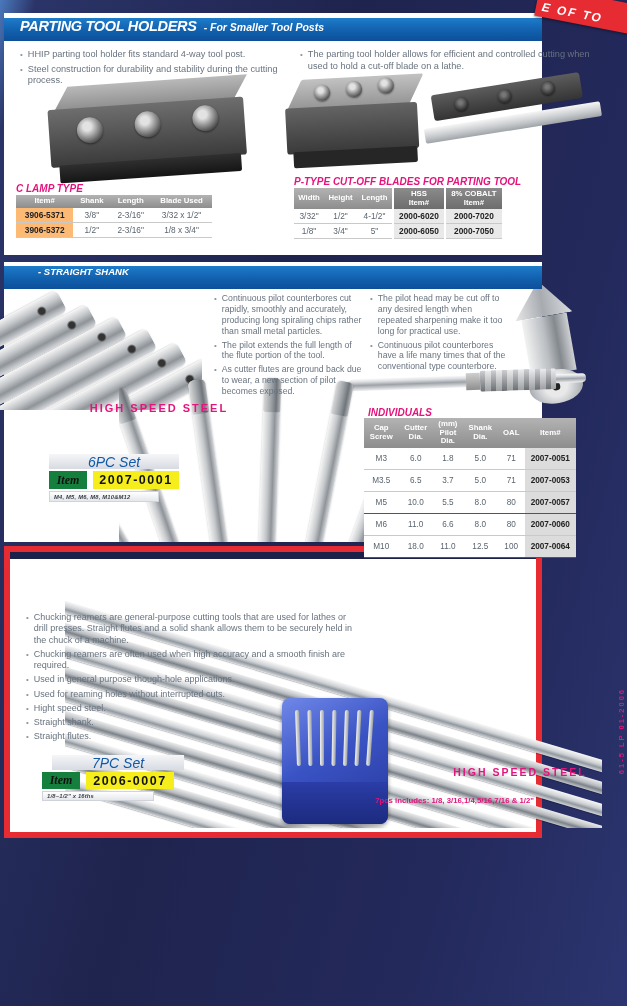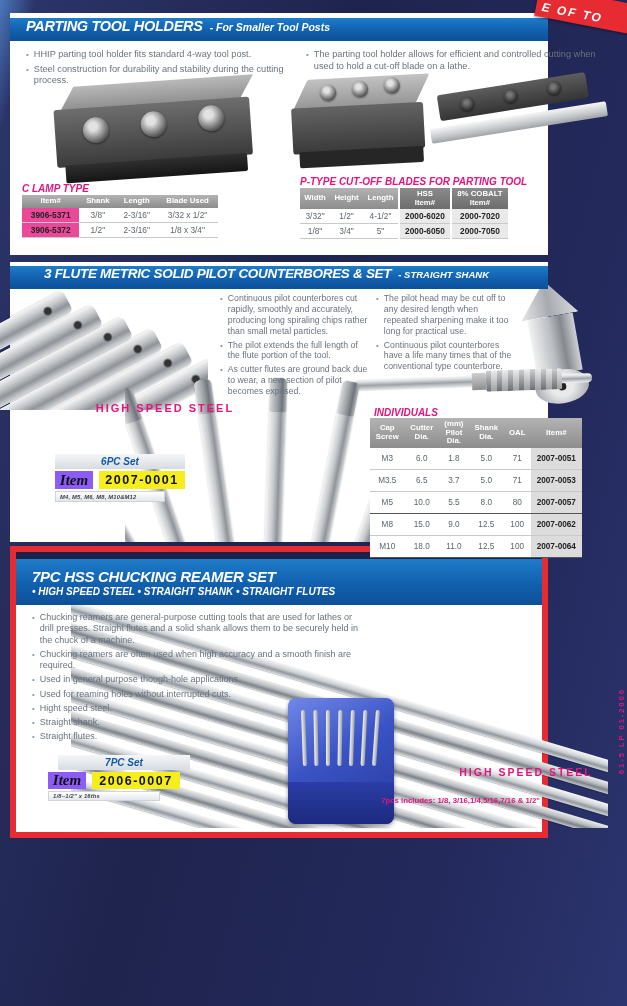--- a/index.html
+++ b/index.html
@@ -8,21 +8,21 @@
           background:linear-gradient(105deg,#4a79bd 0%,#2b3468 4%,#1f244e 40%,#23295b 75%,#2c3570 100%); }
 
   
   .ribbon { position:absolute; top:-14px; left:540px; width:170px; height:30px; background:#e62b33;
             transform:rotate(11deg); transform-origin:left top; color:#fff; font-style:italic; font-weight:bold;
             font-size:12px; display:flex; align-items:flex-end; padding:2px 0 3px 6px; letter-spacing:2px; z-index:9;
             box-shadow:0 1px 3px rgba(0,0,0,.5); }
   .edge-code { position:absolute; right:1px; top:688px; writing-mode:vertical-rl; transform:rotate(180deg);
                color:#e3147c; font-size:7.5px; font-weight:bold; letter-spacing:2px; z-index:9; }
 
-  .card { position:absolute; left:10px; width:538px; background:#fff; }
+  .card { position:absolute; left:4px; width:538px; background:#fff; }
   .card1 { top:13px; height:242px; }
   .card2 { top:262px; height:280px; }
   .card3 { top:546px; height:292px; border:6px solid #e62b33; background:#fff; }
 
   .hbar { position:absolute; left:0; right:0; background:linear-gradient(180deg,#1e7cc9 0%,#1160ae 55%,#0d4f98 100%);
           color:#fff; display:flex; align-items:baseline; gap:7px; padding-left:16px; z-index:5; }
   .card1 .hbar { top:5px; height:23px; }
   .card2 .hbar { top:4px; height:23px; padding-left:34px; }
   .htitle { font-weight:800; font-style:italic; font-size:14.5px; letter-spacing:-0.3px; white-space:nowrap; }
   .hsub   { font-weight:bold; font-style:italic; font-size:10.5px; white-space:nowrap; }
@@ -42,37 +42,37 @@
   .s3 .litxt { font-size:9px; }
 
   .mhead { position:absolute; color:#e3147c; font-weight:bold; font-style:italic; font-size:10px; z-index:5; white-space:nowrap; }
   .hss-label { position:absolute; color:#e3147c; font-weight:bold; font-size:11px; letter-spacing:2px; text-align:center; z-index:5; }
 
   .tbl { position:absolute; border-collapse:collapse; z-index:5; background:#fff; }
   .tbl th { background:linear-gradient(180deg,#b3b3b3,#8d8d8d); color:#fff; font-size:7.8px; font-weight:bold;
             padding:2px 3px; text-align:center; white-space:pre-line; line-height:1.1; }
   .tbl td { font-size:8.3px; color:#5a646e; text-align:center; padding:2px 3px; border-bottom:1px solid #c9c9c9; }
   .clamp { left:12px; top:182px; width:196px; }
-  .clamp td:first-child { background:#ec4899; color:#222; font-weight:bold; }
+  .clamp td:first-child { background:#fdba74; color:#222; font-weight:bold; }
   .ptype-head { left:290px; top:163px; }
   .ptype { left:290px; top:175px; width:208px; }
   .ptype th:nth-child(4), .ptype th:nth-child(5) { background:linear-gradient(180deg,#8b8b8b,#6d6d6d); border-left:2px solid #fff; }
   .ptype td:nth-child(4), .ptype td:nth-child(5) { background:#e9e9e9; color:#222; font-weight:bold; border-left:2px solid #fff; }
   .clamp-head { left:12px; top:170px; }
   .indiv-head { left:364px; top:145px; }
   .indiv { left:360px; top:156px; width:212px; }
   .indiv td { font-size:8.2px; padding:6px 2px; }
   .indiv td:last-child { background:#dcdcdc; color:#222; font-weight:bold; }
   .indiv tbody tr:nth-child(3) td, .indiv tbody tr:nth-child(5) td { border-bottom:1.5px solid #555; }
 
-  .setlabel { position:absolute; background:linear-gradient(180deg,#f5f6f8,#d7dbe2); color:#1059a9; font-weight:bold;
-              font-style:italic; font-size:10px; display:flex; align-items:center; justify-content:center; z-index:6; }
+  .setlabel { position:absolute; background:linear-gradient(180deg,#f5f6f8,#d7dbe2); color:#1059a9; font-weight:normal;
+              font-style:italic; font-size:14px; display:flex; align-items:center; justify-content:center; z-index:6; }
   .badge { position:absolute; display:flex; z-index:6; }
-  .badge .tag { background:#8b5cf6; font-family:"Liberation Serif", serif; font-style:italic; font-weight:bold;
-                color:#111; font-size:15px; width:38px; display:flex; align-items:center; justify-content:center; }
+  .badge .tag { background:#15803d; font-family:"Liberation Serif", serif; font-style:italic; font-weight:bold;
+                color:#111; font-size:12px; width:38px; display:flex; align-items:center; justify-content:center; }
   .badge .num { background:#f6ee1c; flex:1; font-weight:bold; font-size:12.5px; letter-spacing:1.5px; color:#111;
                 display:flex; align-items:center; justify-content:center; margin-left:6px; }
   .contents { position:absolute; background:linear-gradient(180deg,#ffffff,#e4e7ec); color:#3a3f46; font-size:5.8px;
               font-weight:bold; font-style:italic; display:flex; align-items:center; padding-left:4px; z-index:6;
               letter-spacing:.2px; border:1px solid #d0d3d9; }
 
   
   .photo { position:absolute; z-index:1; }
   .rodgrad { background:linear-gradient(180deg,#fbfbfb 0%,#dcdee1 25%,#9ea3a9 55%,#c8cacd 78%,#eef0f2 100%); }
 
@@ -247,21 +247,20 @@
             <td>5"</td>
             <td>2000-6050</td>
             <td>2000-7050</td>
           </tr>
         </tbody>
       </table>
   </section>
 
   <section class="card card2">
     <div class="hbar">
-      <span class="htitle">3 FLUTE METRIC SOLID PILOT COUNTERBORES &amp; SET</span>
       <span class="hsub">- STRAIGHT SHANK</span>
     </div>
 
     <div class="photo p2a">
       <i class="r1" style="left:-28px;top:-36px;"></i>
       <i class="r1" style="left:2px;top:-22px;"></i>
       <i class="r1" style="left:32px;top:-10px;"></i>
       <i class="r1" style="left:62px;top:2px;"></i>
       <i class="r1" style="left:92px;top:16px;"></i>
       <i class="r1" style="left:120px;top:32px;"></i>
@@ -352,26 +351,26 @@
           </tr>
           <tr>
             <td>M5</td>
             <td>10.0</td>
             <td>5.5</td>
             <td>8.0</td>
             <td>80</td>
             <td>2007-0057</td>
           </tr>
           <tr>
-            <td>M8</td>
-            <td>15.0</td>
-            <td>9.0</td>
-            <td>12.5</td>
-            <td>100</td>
-            <td>2007-0062</td>
+            <td>M6</td>
+            <td>11.0</td>
+            <td>6.6</td>
+            <td>8.0</td>
+            <td>80</td>
+            <td>2007-0060</td>
           </tr>
           <tr>
             <td>M10</td>
             <td>18.0</td>
             <td>11.0</td>
             <td>12.5</td>
             <td>100</td>
             <td>2007-0064</td>
           </tr>
         </tbody>
@@ -380,24 +379,20 @@
     <div class="setlabel" style="left:45px; top:192px; width:130px; height:15px;">6PC Set</div>
     <div class="badge" style="left:45px; top:209px; width:130px; height:18px;">
       <span class="tag">Item</span>
       <span class="num">2007-0001</span>
     </div>
     <div class="contents" style="left:45px; top:229px; width:110px; height:11px;">M4, M5, M6, M8, M10&amp;M12</div>
   </section>
 
   <section class="card card3">
     <div style="position:absolute; top:0; left:0; right:0; height:7px; background:#1c2149;"></div>
-    <div class="hbar" style="top:7px; height:46px; flex-direction:column; align-items:flex-start; justify-content:center; gap:1px; padding-left:16px;">
-      <span class="htitle" style="font-size:15px;">7PC HSS CHUCKING REAMER SET</span>
-      <span class="hsub" style="font-size:10px;">• HIGH SPEED STEEL • STRAIGHT SHANK • STRAIGHT FLUTES</span>
-    </div>
 
     <div class="photo p3a">
       <i class="r3" style="top:14px;"></i>
       <i class="r3 alt" style="top:36px;"></i>
       <i class="r3" style="top:58px;"></i>
       <i class="r3 alt" style="top:80px;"></i>
       <i class="r3" style="top:102px;"></i>
       <i class="r3 alt" style="top:124px;"></i>
       <i class="r3" style="top:146px;"></i>
       <i class="r3 alt" style="top:168px;"></i>

